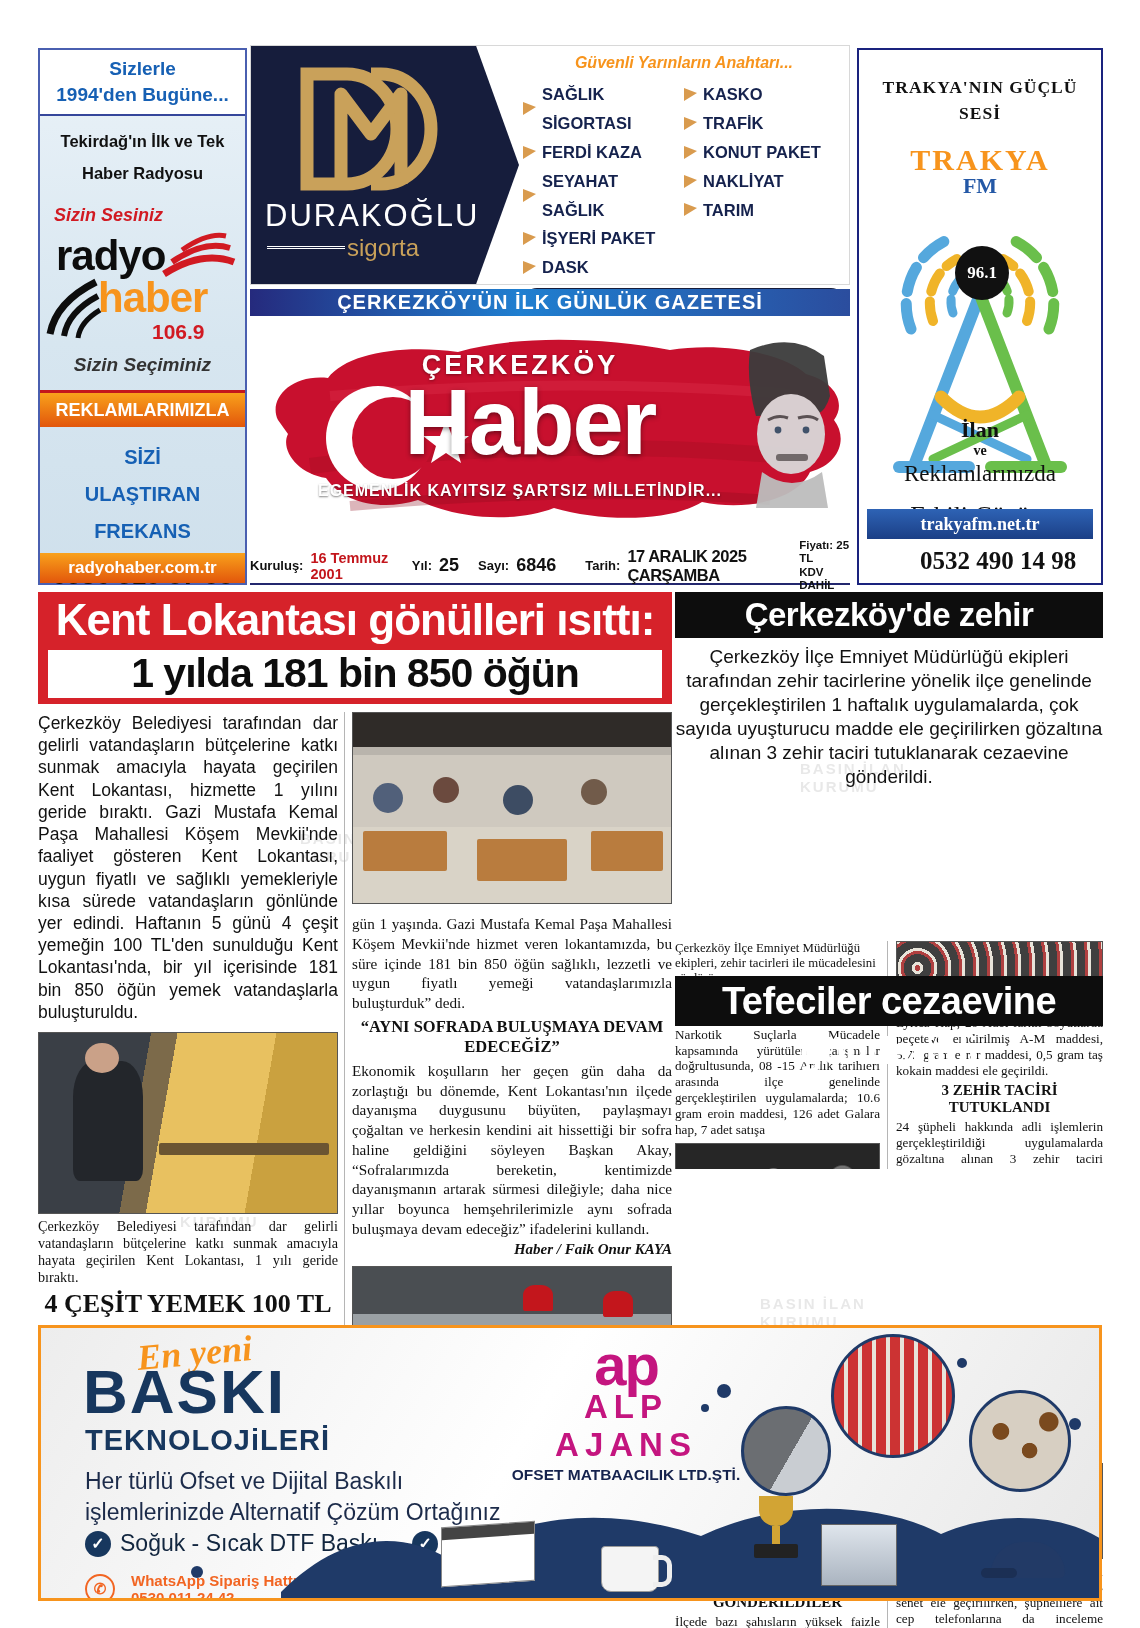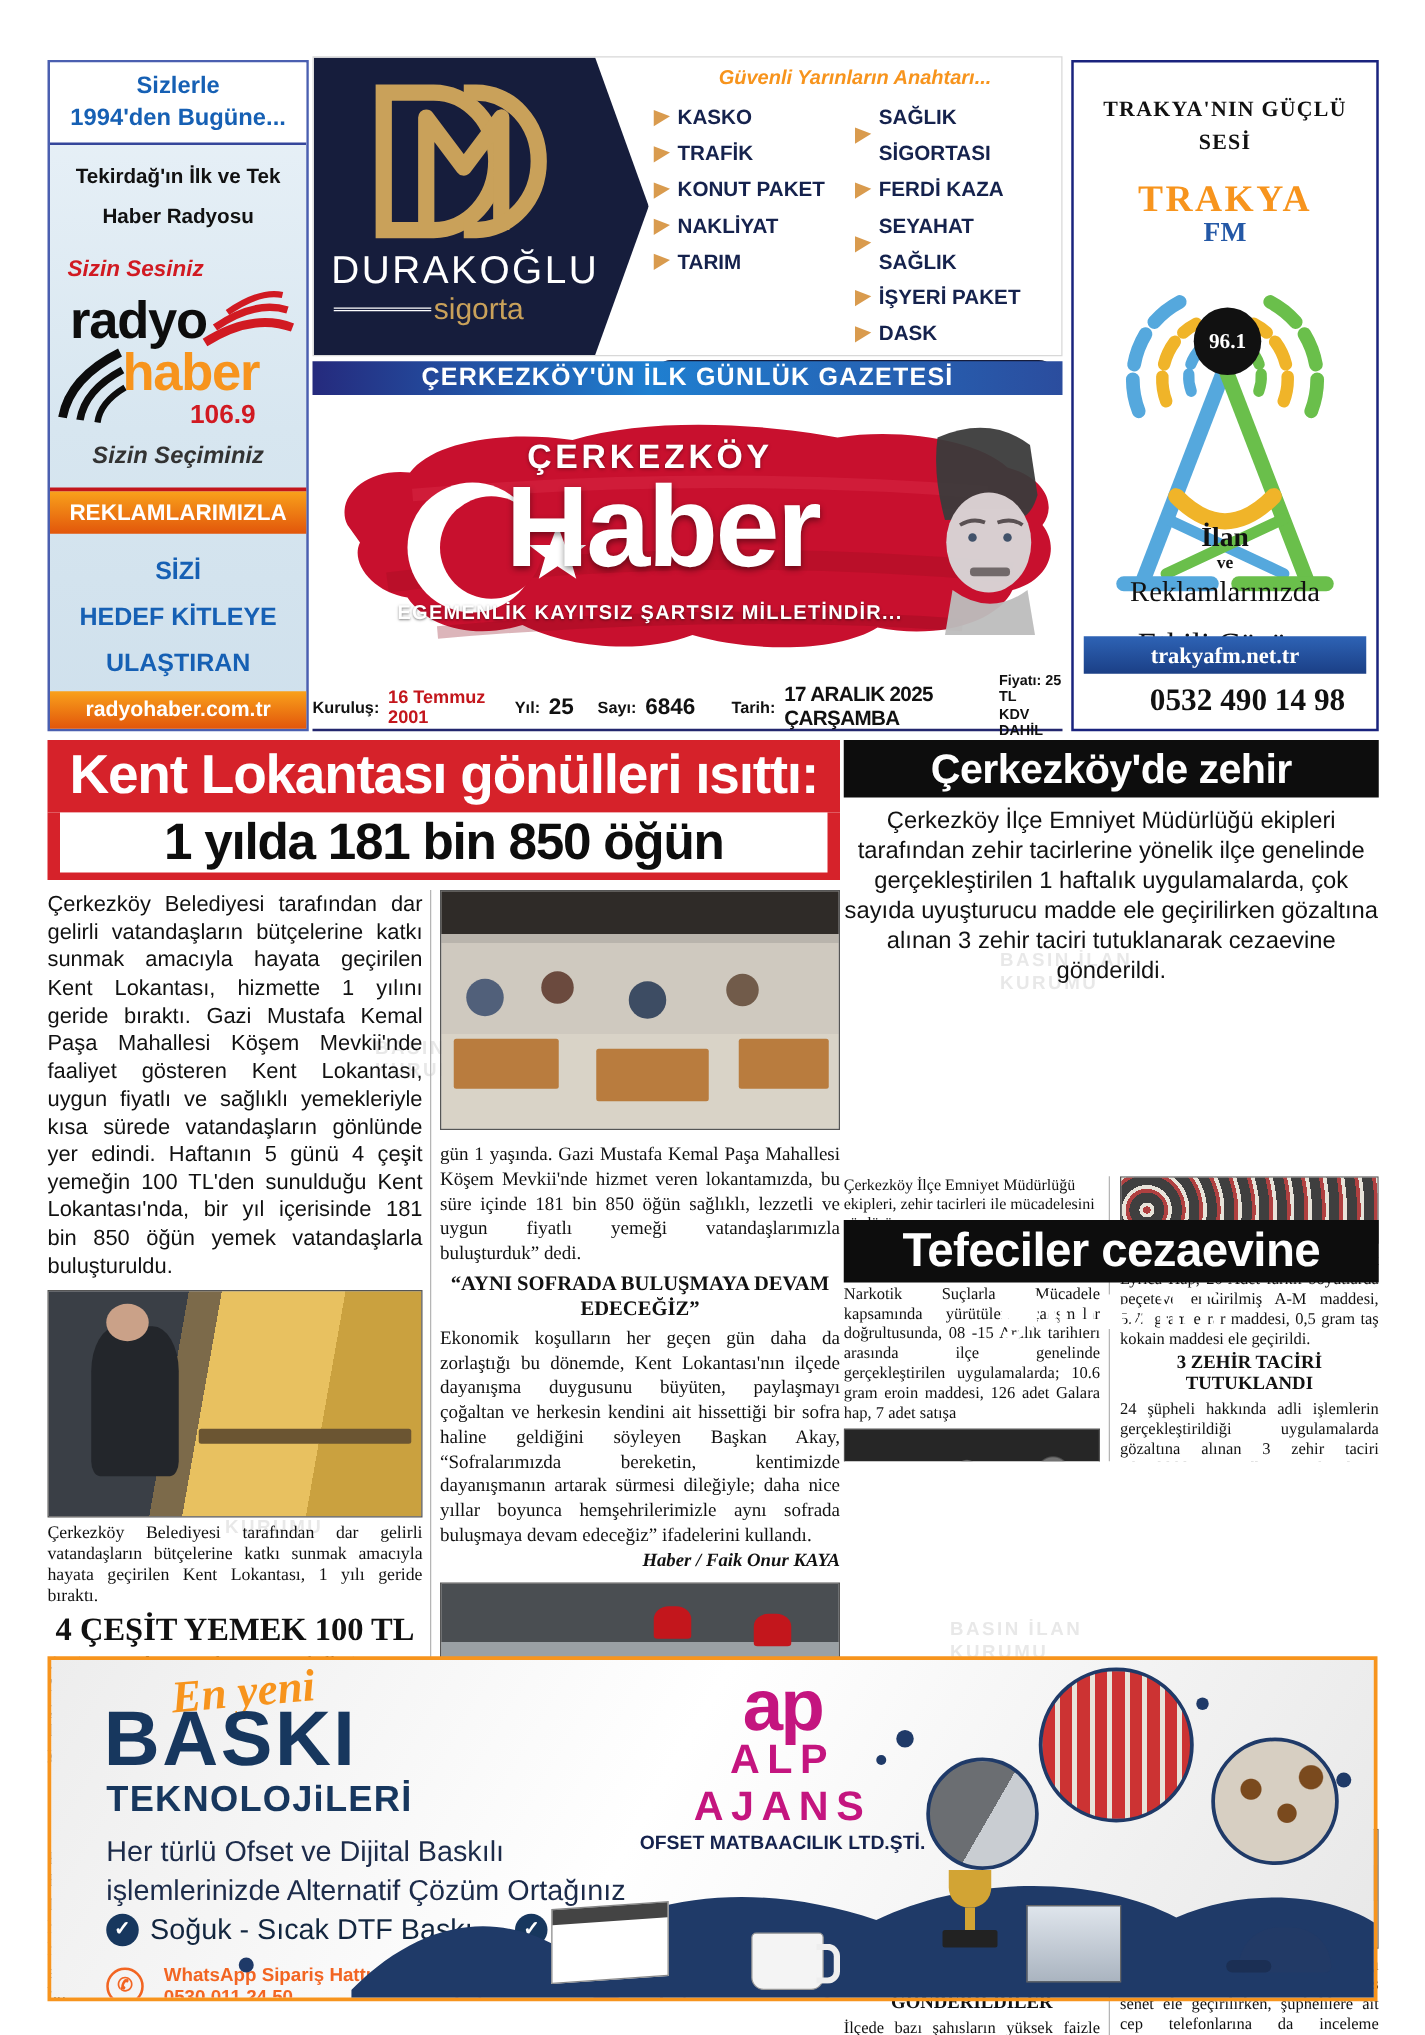--- a/index.html
+++ b/index.html
@@ -227,21 +227,20 @@
         <path d="M56,20 Q26,36 22,60" stroke="#0d0d0d" stroke-width="6" fill="none"></path>
         <path d="M58,34 Q38,46 36,62" stroke="#0d0d0d" stroke-width="5" fill="none"></path>
       </svg>
       <span class="haber">haber</span>
       <span class="freq">106.9</span>
     </div>
     <div class="secim">Sizin Seçiminiz</div>
     <div class="rekbar">REKLAMLARIMIZLA</div>
     <div class="hedef">
       <div>SİZİ</div>
-      <div>HEDEF KİTLEYE</div>
       <div>ULAŞTIRAN</div>
       <div>FREKANS</div>
     </div>
     <div class="lphone">0536 510 87 88</div>
     <div class="lweb">radyohaber.com.tr</div>
   </div>
 
   <div class="abs ins">
     <div class="navy"></div>
     <svg class="dm" viewBox="0 0 150 130">
@@ -251,59 +250,59 @@
     </svg>
     <div class="durak">DURAKOĞLU</div>
     <div class="siglines"></div>
     <div class="sigorta">sigorta</div>
     <div class="right">
       <div class="slogan">Güvenli Yarınların Anahtarı...</div>
       <div class="svcwrap">
         <div class="svccol">
           <div class="svc">
               <span class="tri"></span>
+              <span>SAĞLIK SİGORTASI</span>
+            </div>
+          <div class="svc">
+              <span class="tri"></span>
+              <span>FERDİ KAZA</span>
+            </div>
+          <div class="svc">
+              <span class="tri"></span>
+              <span>SEYAHAT SAĞLIK</span>
+            </div>
+          <div class="svc">
+              <span class="tri"></span>
+              <span>İŞYERİ PAKET</span>
+            </div>
+          <div class="svc">
+              <span class="tri"></span>
+              <span>DASK</span>
+            </div>
+        </div>
+        <div class="svccol">
+          <div class="svc">
+              <span class="tri"></span>
               <span>KASKO</span>
             </div>
           <div class="svc">
               <span class="tri"></span>
               <span>TRAFİK</span>
             </div>
           <div class="svc">
               <span class="tri"></span>
               <span>KONUT PAKET</span>
             </div>
           <div class="svc">
               <span class="tri"></span>
               <span>NAKLİYAT</span>
             </div>
           <div class="svc">
               <span class="tri"></span>
               <span>TARIM</span>
-            </div>
-        </div>
-        <div class="svccol">
-          <div class="svc">
-              <span class="tri"></span>
-              <span>SAĞLIK SİGORTASI</span>
-            </div>
-          <div class="svc">
-              <span class="tri"></span>
-              <span>FERDİ KAZA</span>
-            </div>
-          <div class="svc">
-              <span class="tri"></span>
-              <span>SEYAHAT SAĞLIK</span>
-            </div>
-          <div class="svc">
-              <span class="tri"></span>
-              <span>İŞYERİ PAKET</span>
-            </div>
-          <div class="svc">
-              <span class="tri"></span>
-              <span>DASK</span>
             </div>
         </div>
       </div>
       <div class="insbanner">Tüm Sigorta İşlerinizde Çerkezköy'de Hizmetinizdeyiz.</div>
       <div class="inscontact">
         <span class="icn-env">✉</span>
         <span class="mail">sigorta@durakoglutruzim.com</span>
         <span class="icn-tel">✆</span>
         <span class="tel">0545 123 59 00</span>
       </div>
@@ -495,21 +494,21 @@
         </div>
       <div class="bullet">
           <span class="chk">✓</span>
           <span>UV Baskı</span>
         </div>
     </div>
     <div class="bcontact">
       <span class="wicon">✆</span>
       <span class="wlabel">
         <span>WhatsApp Sipariş Hattı</span><br>
-        <span>0530 011 24 50</span>
+        <span>0530 011 24 42</span>
       </span>
       <span class="gicon">⊕</span>
       <span class="bweb">alpajans.com</span>
       <span class="eicon">✉</span>
       <span class="bemail">alpajansmatbaa@gmail.com</span>
     </div>
 
     <div class="alp">
       <div class="mark">ap</div>
       <div class="name">ALP AJANS</div>

